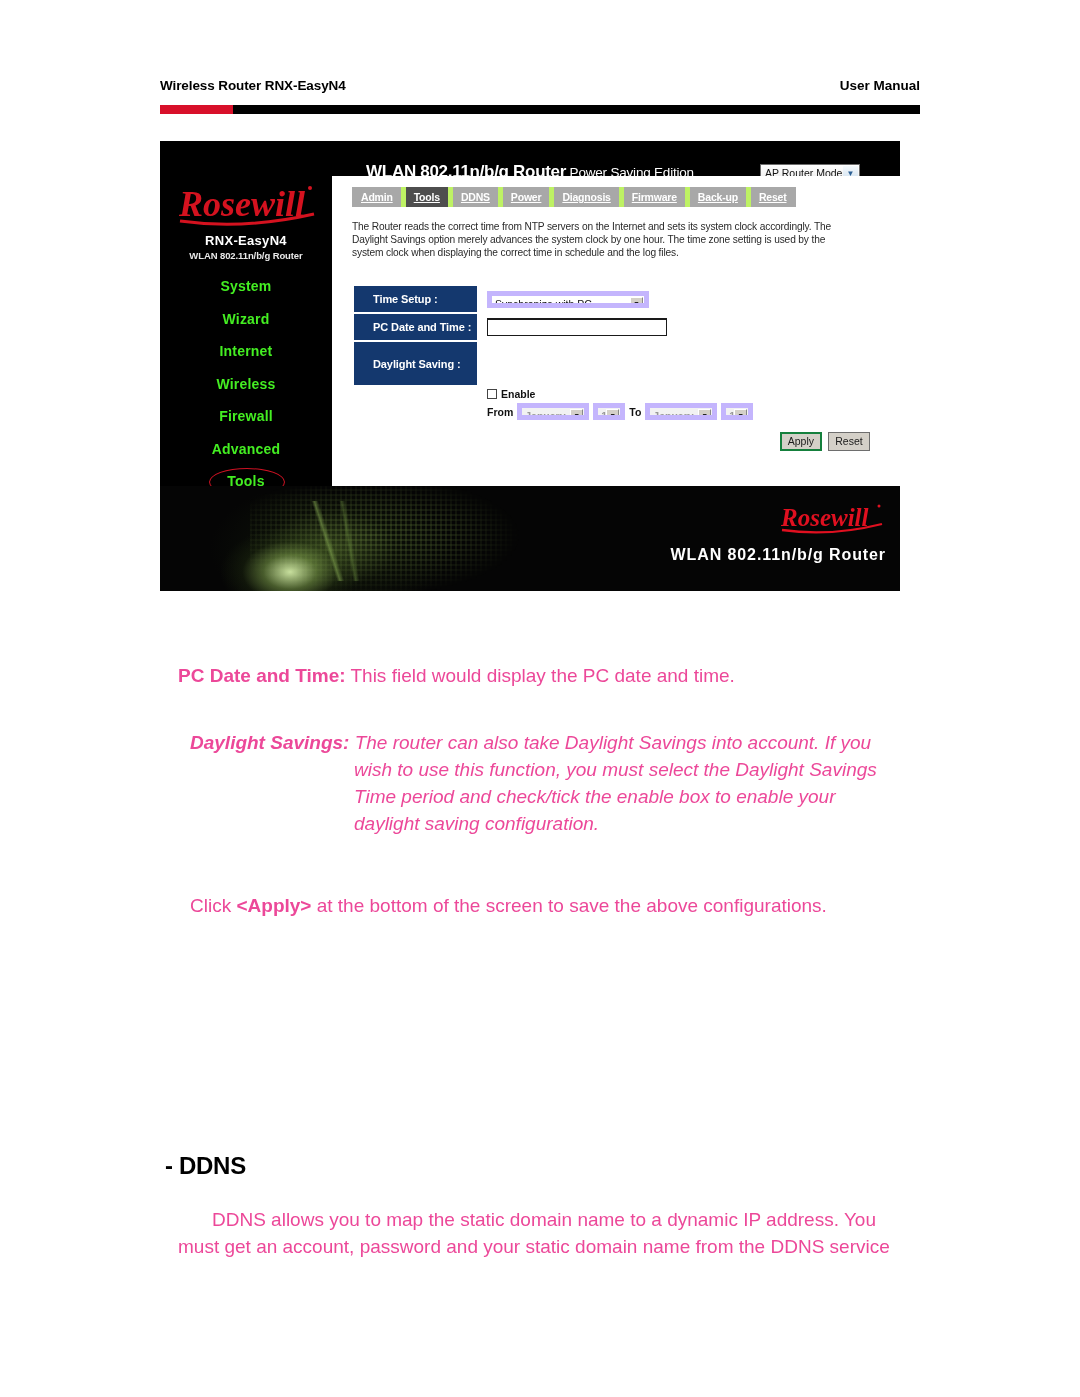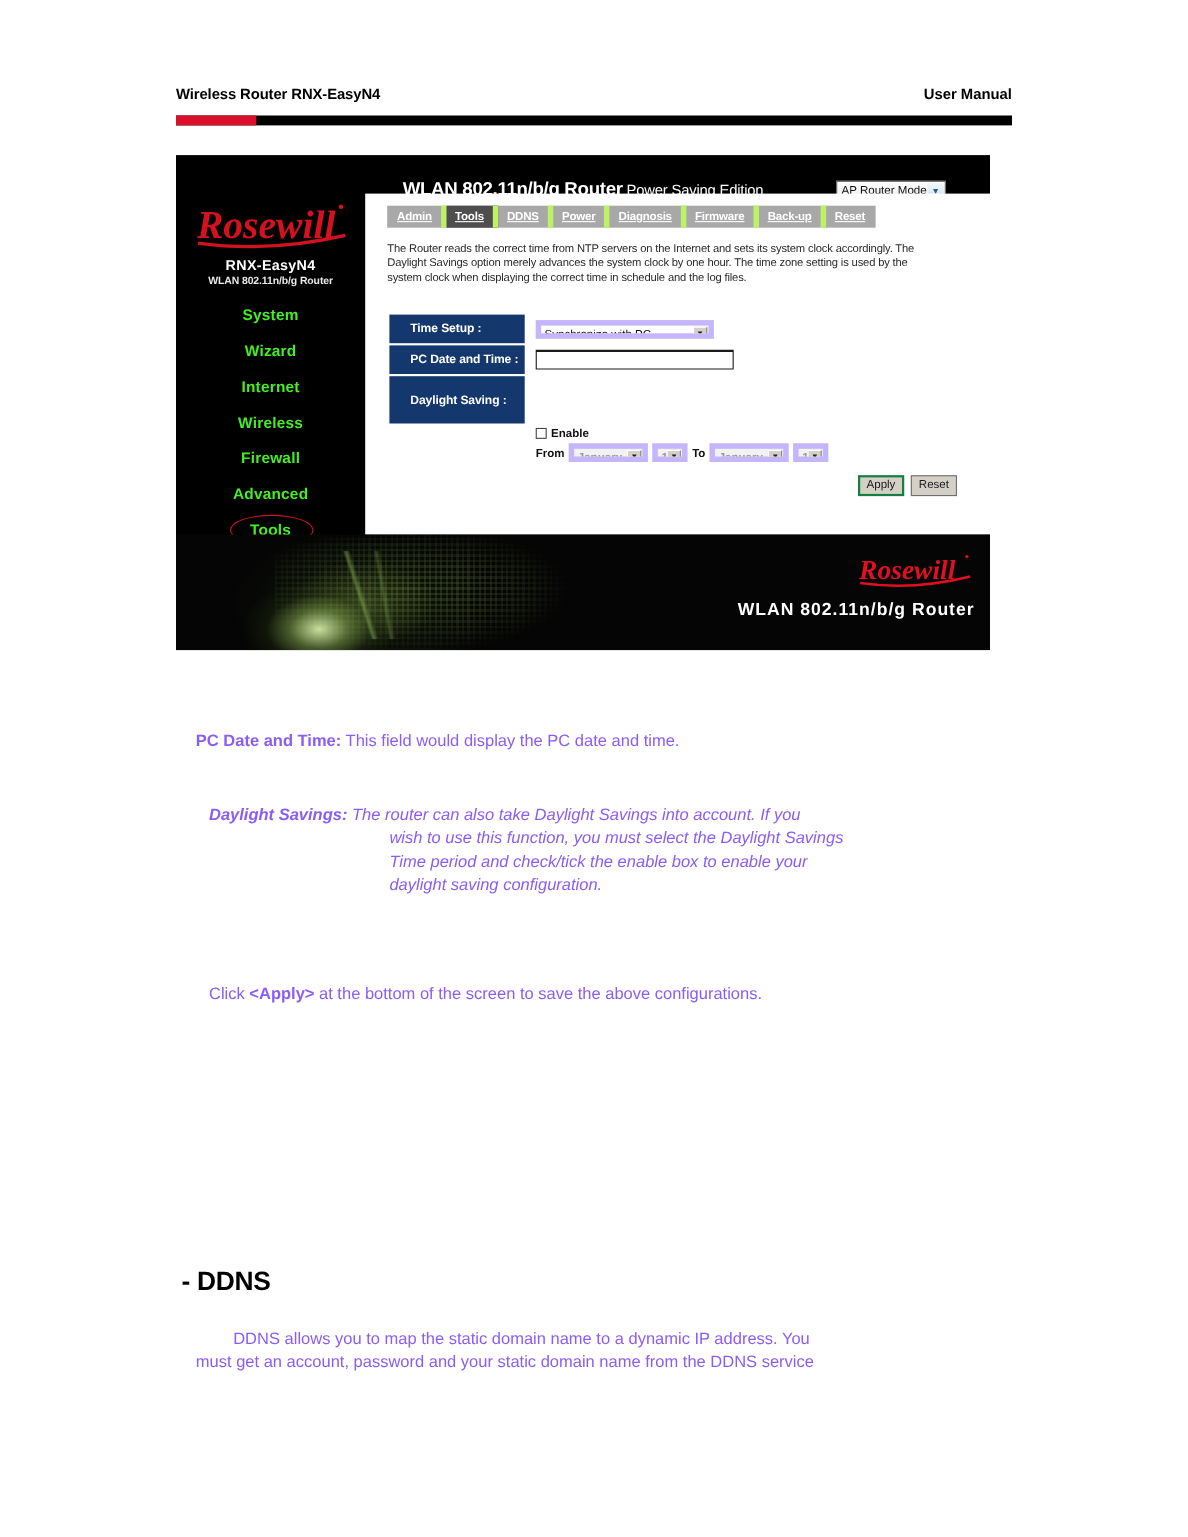--- a/index.html
+++ b/index.html
@@ -396,22 +396,22 @@
     color: #ffffff;
     font-size: 16px;
     font-weight: bold;
     letter-spacing: 0.9px;
     white-space: nowrap;
   }
 
   
   .body-block { position: absolute; }
   .para {
-    font-size: 15px;
-    color: #8b5cf6;
+    font-size: 19px;
+    color: #ec4899;
     line-height: 1.42;
   }
   .para b { font-weight: bold; }
 
   #p-pcdate { left: 178px; top: 663px; width: 744px; }
   #p-dst    { left: 190px; top: 730px; width: 732px; font-style: italic; }
   #p-dst .hang-first { text-indent: 0; }
   #p-dst .hang-rest  { padding-left: 164px; }
   #p-apply  { left: 190px; top: 893px; width: 732px; }
 

